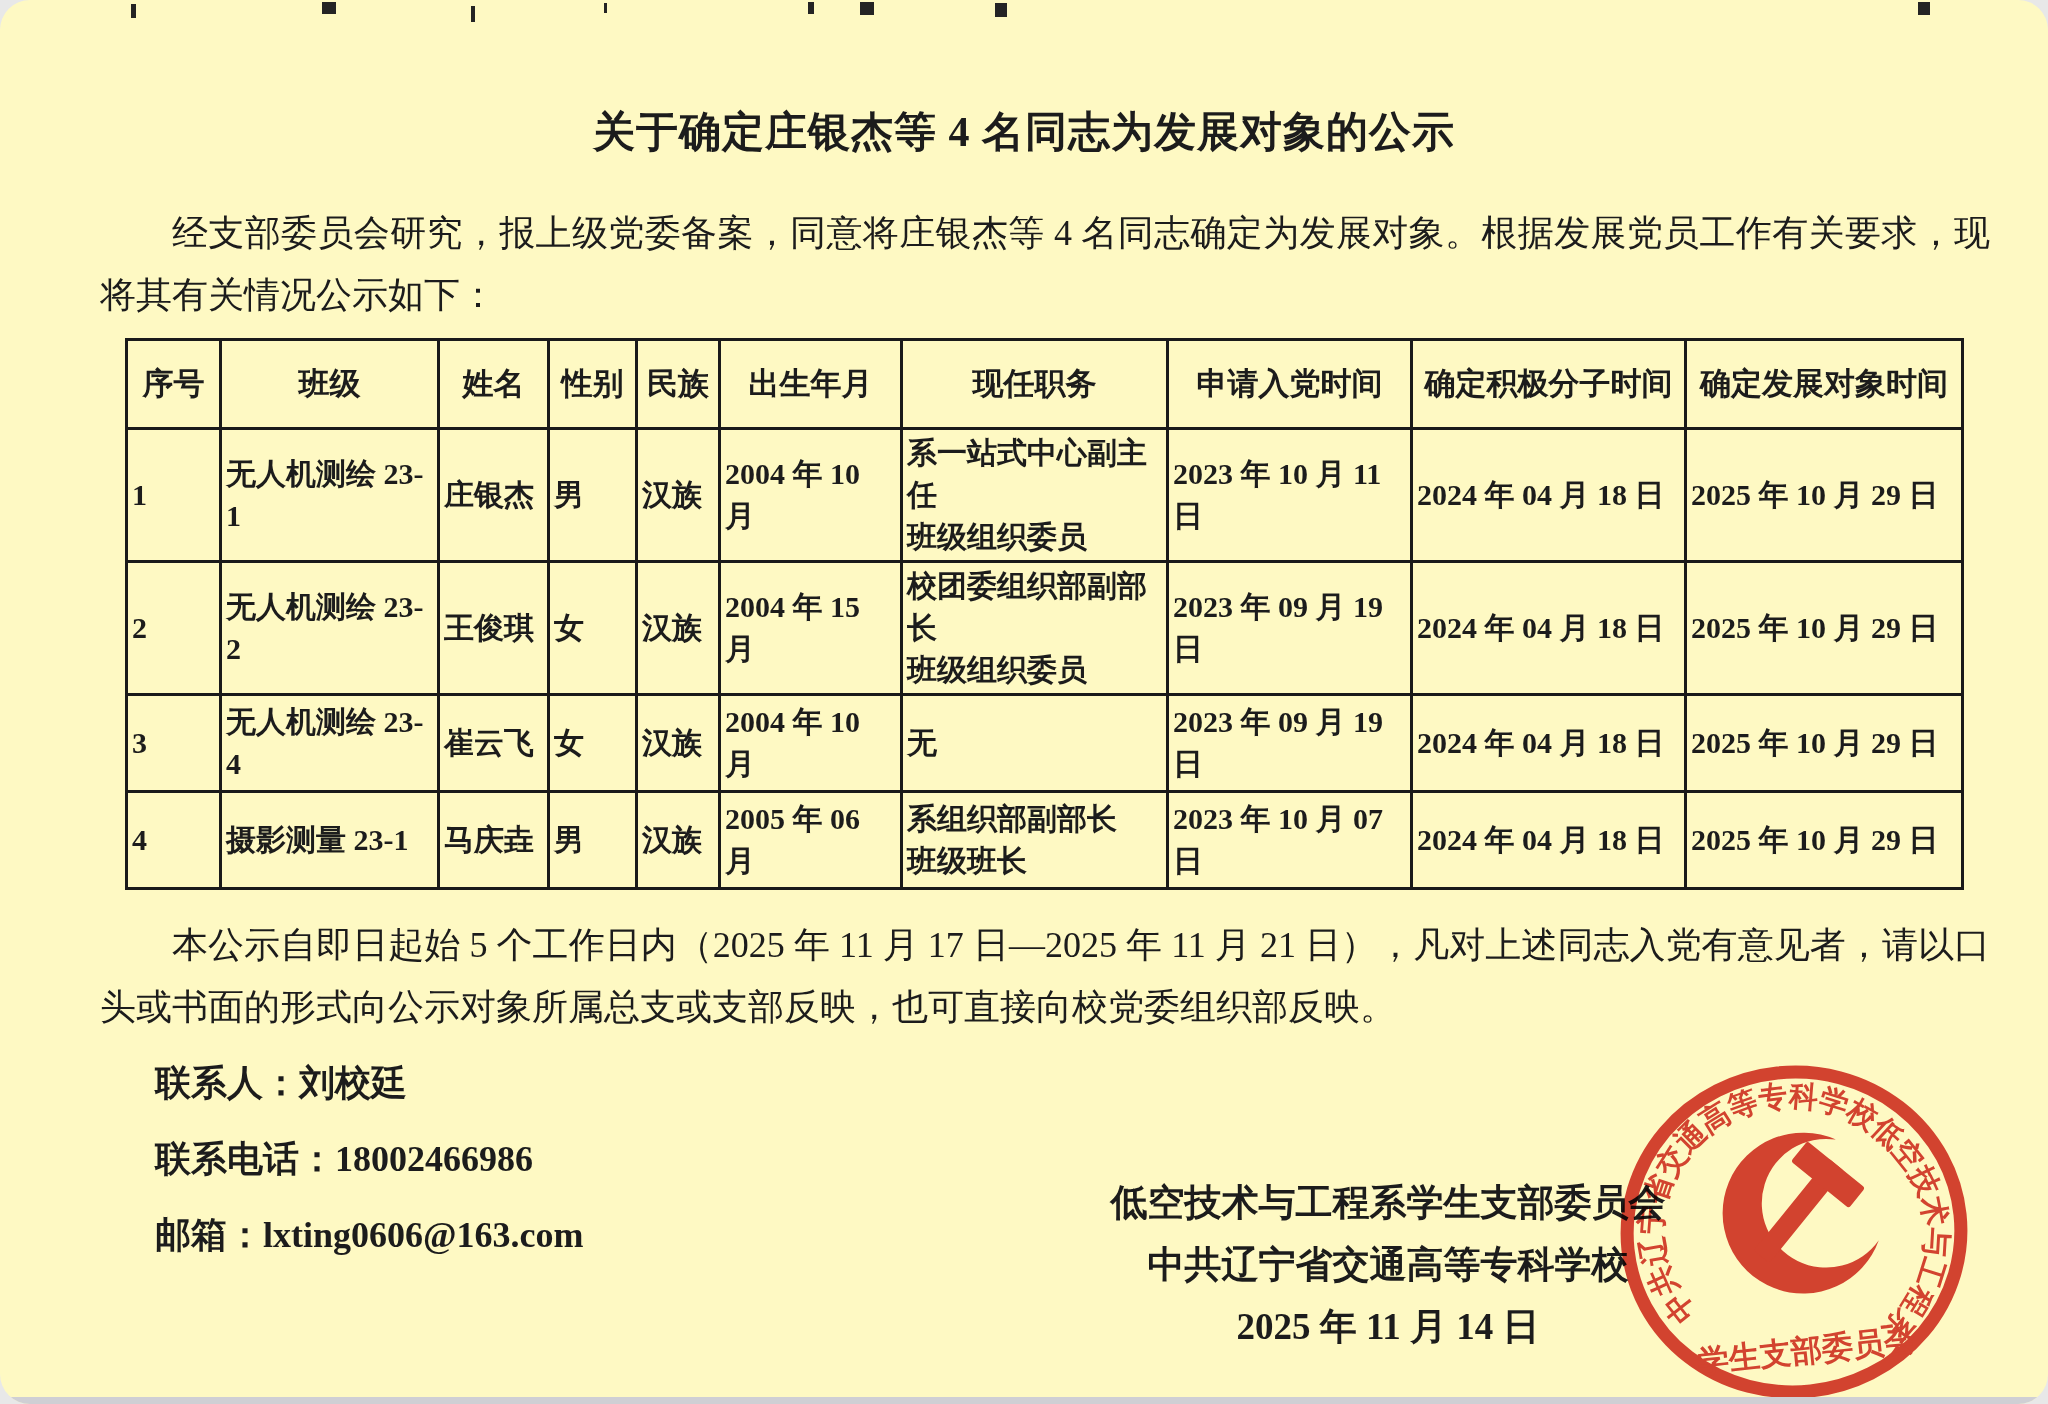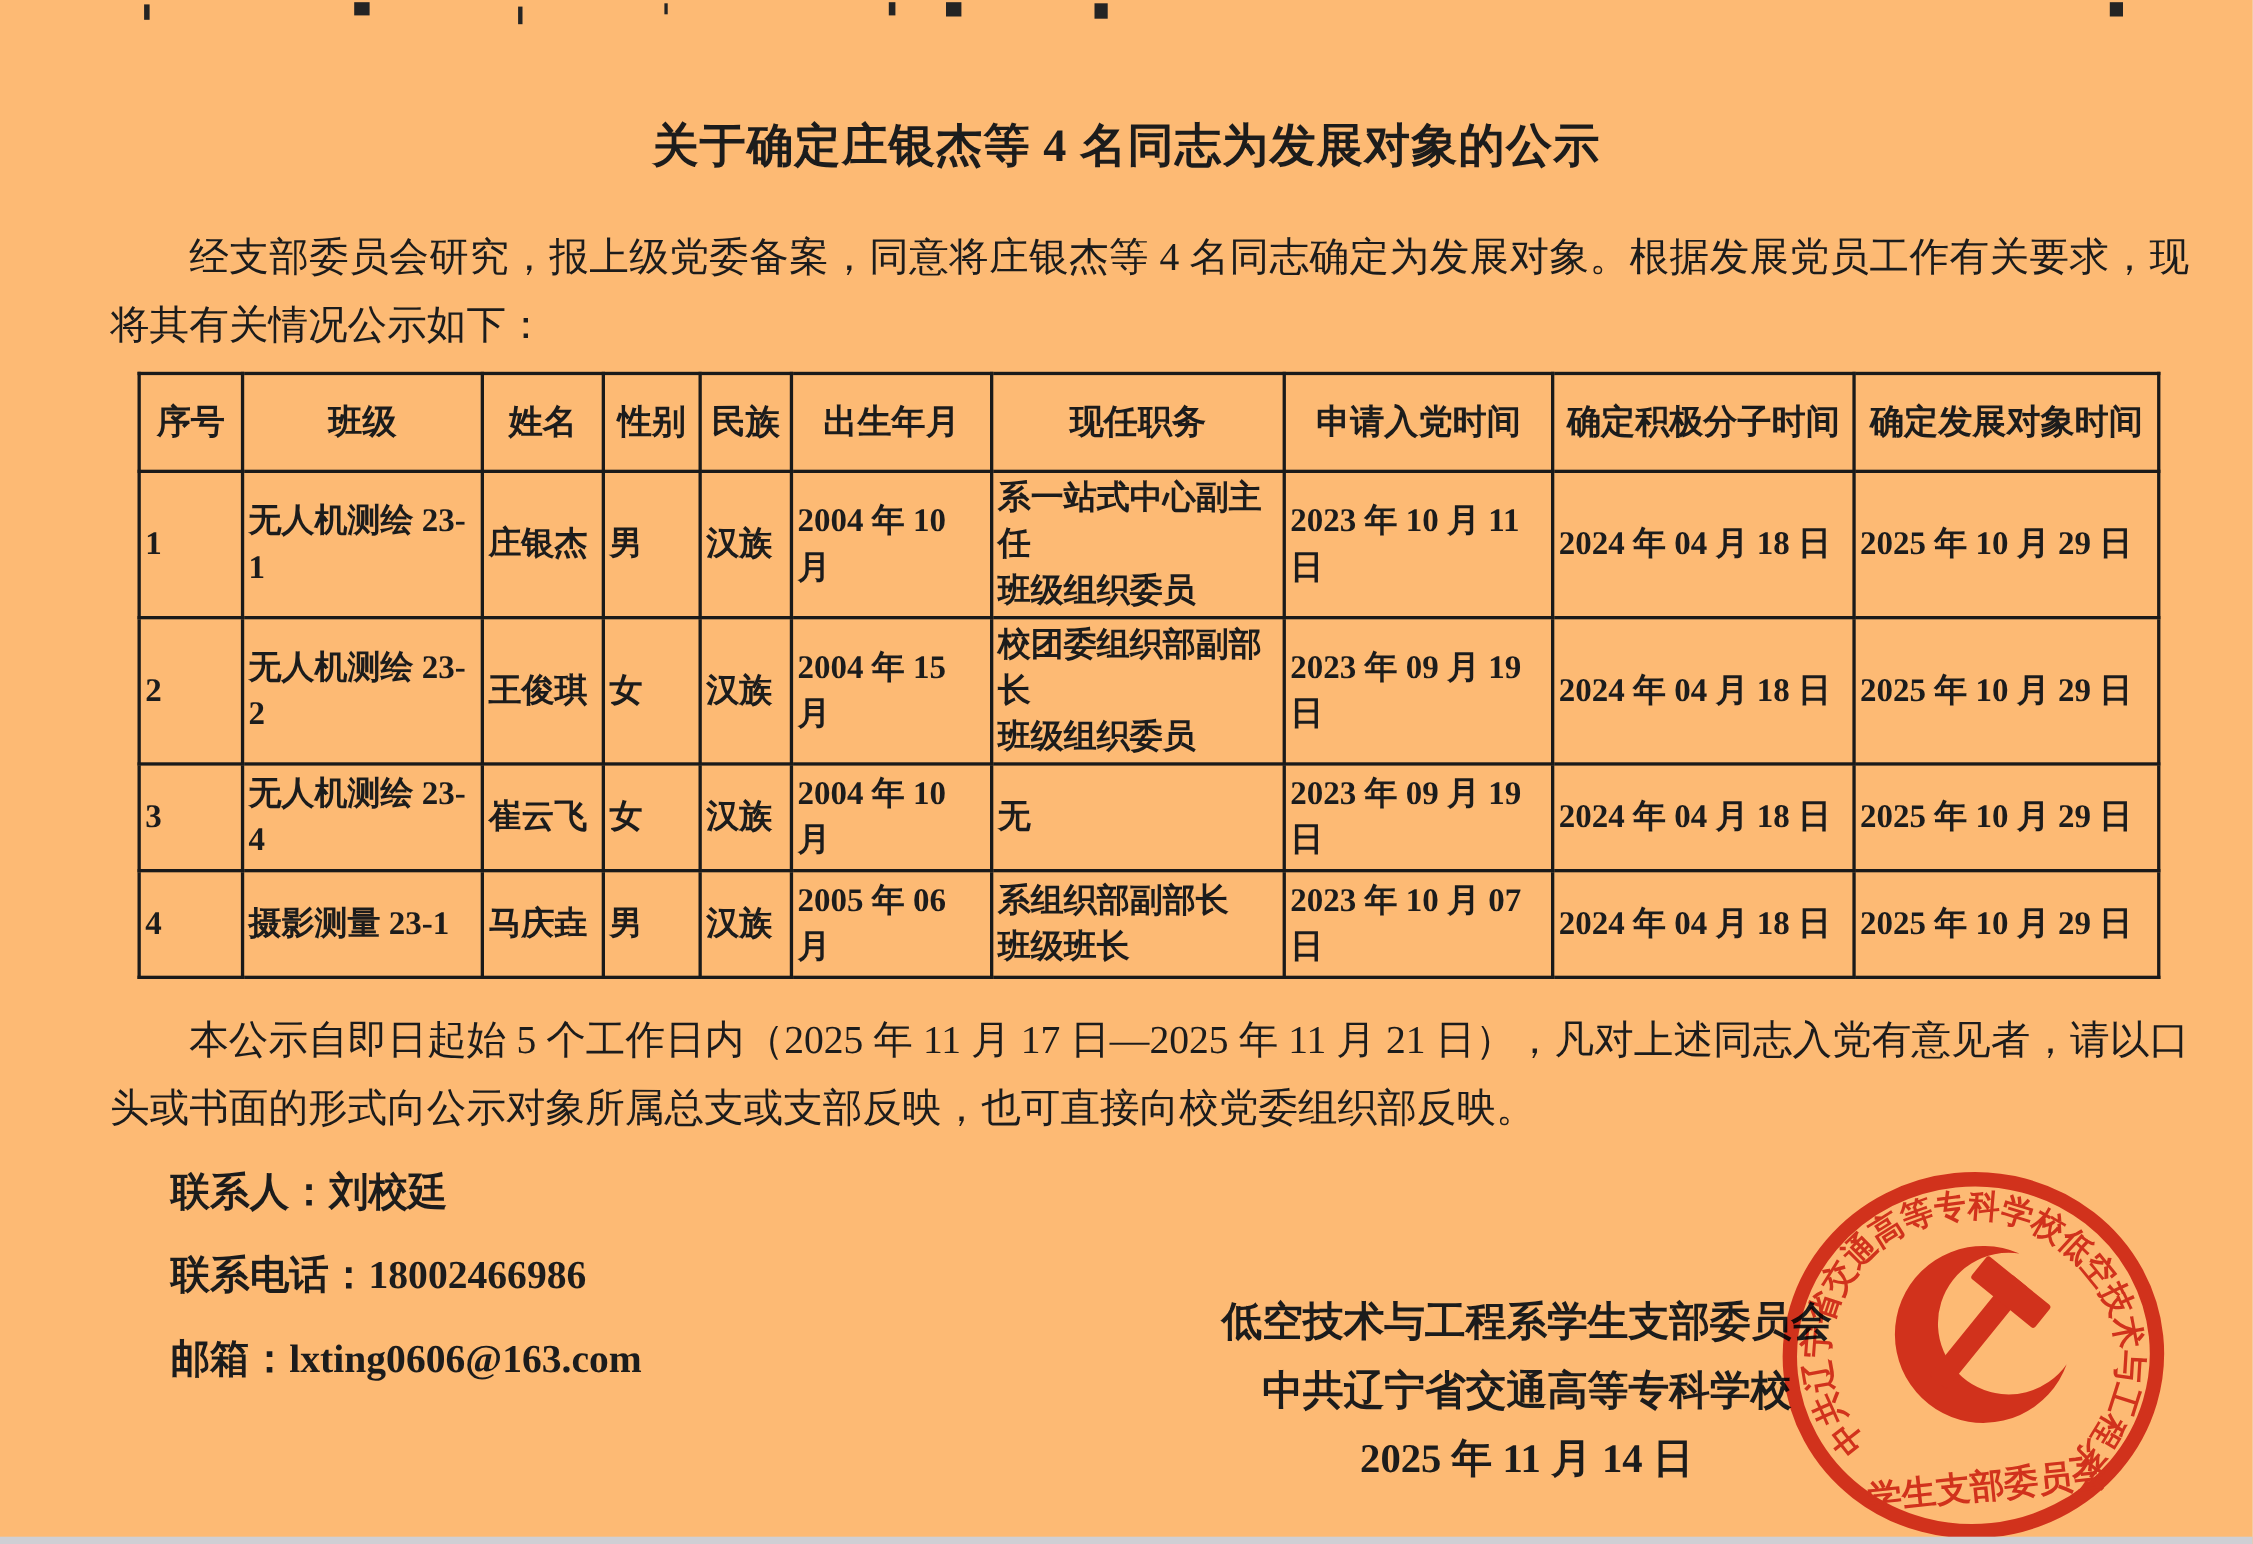--- a/index.html
+++ b/index.html
@@ -1,22 +1,23 @@
 <!DOCTYPE html>
 <html><head>
 <meta charset="utf-8">
 <style>
   html,body{margin:0;padding:0;background:#e8e8e8;}
   .page{
     position:relative;
     width:2048px;height:1404px;
-    background:#fdba74;
+    background:#fef9c3;
     overflow:hidden;
     font-family:"Liberation Serif","DejaVu Serif",serif;
     color:#1c1c1c;
+    border-radius:30px;
   }
   .artifact{position:absolute;background:#242424;}
   .doc-title{
     margin:104px 0 0 0;
     text-align:center;
     font-size:42px;
     font-weight:bold;
     letter-spacing:1px;
   }
   .para{

